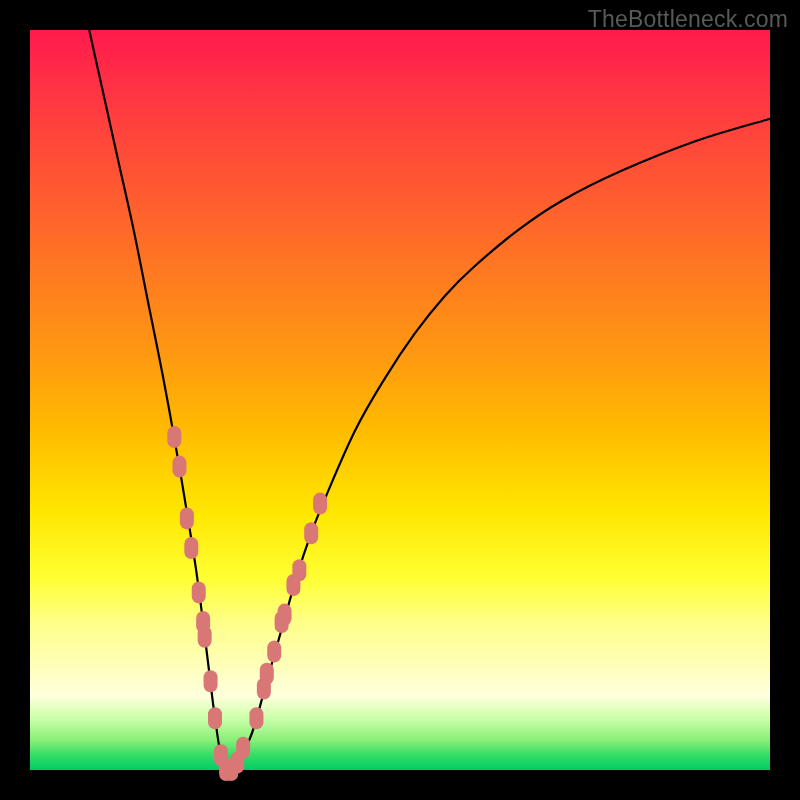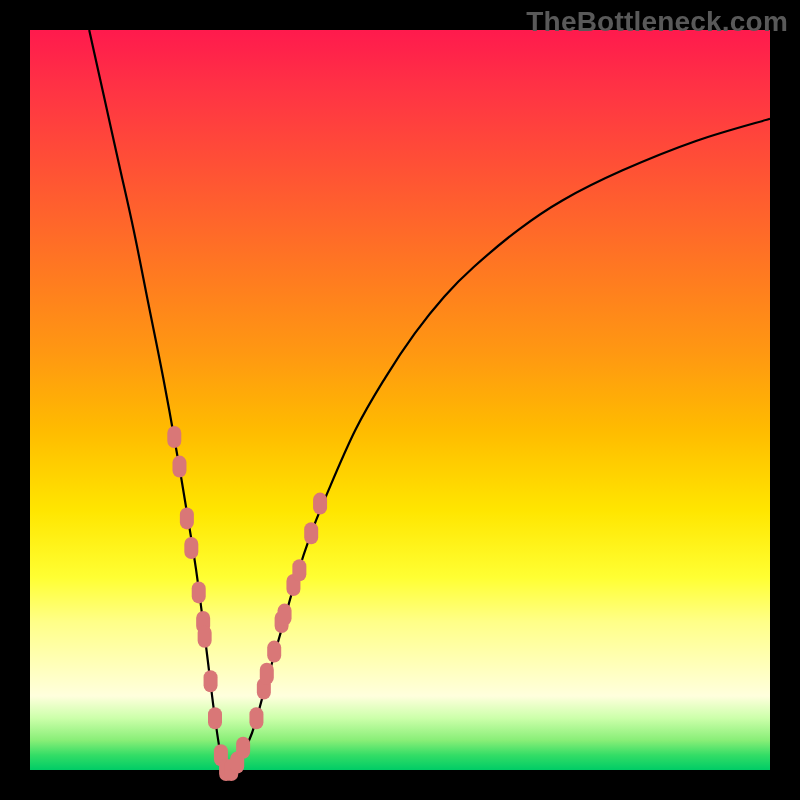--- a/index.html
+++ b/index.html
@@ -39,22 +39,22 @@
       #88ee77 96%,
       #33dd66 98%,
       #00cc66 100%
     );
   }
   .watermark {
     position: absolute;
     top: 6px;
     right: 12px;
     color: #595959;
-    font-size: 28px;
-    font-weight: 700;
+    font-size: 23px;
+    font-weight: 400;
     letter-spacing: 0.2px;
     user-select: none;
   }
   svg.overlay {
     position: absolute;
     left: 0;
     top: 0;
     width: 740px;
     height: 740px;
     overflow: visible;

